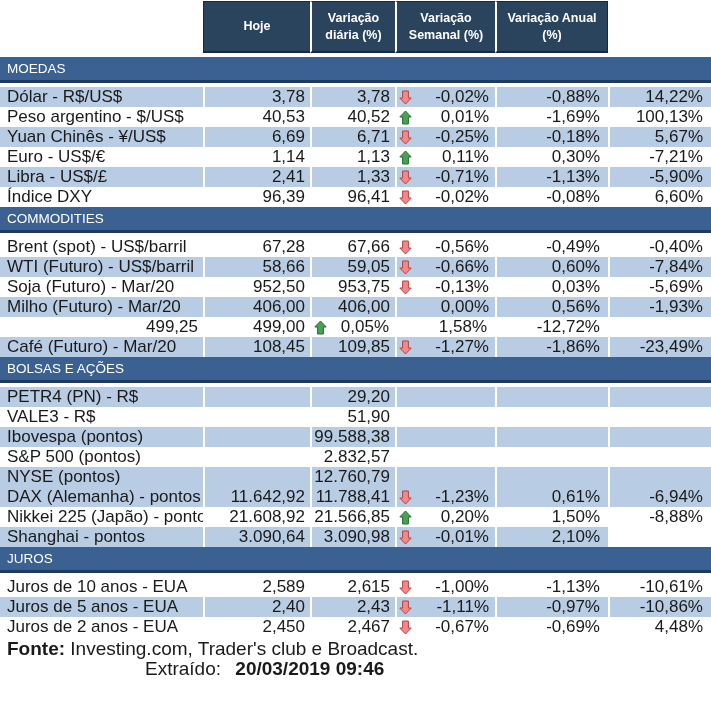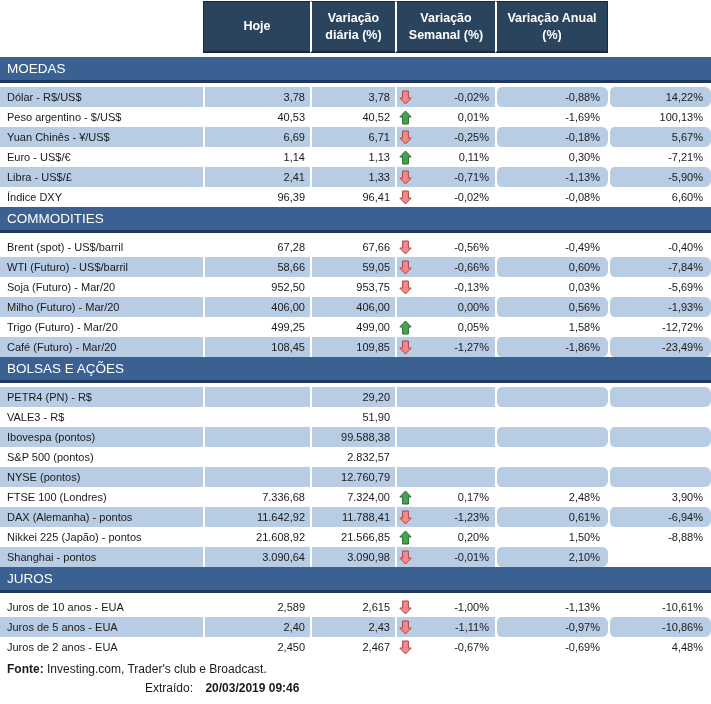--- a/index.html
+++ b/index.html
@@ -53,38 +53,38 @@
     border-bottom:3px solid var(--section-edge);
     color:#fff;
     font-weight:normal;
     font-size:13.5px;
     display:flex;align-items:center;
     padding-left:7px;
     margin-bottom:4px;
   }
 
   
-  .row{height:20px;font-size:11px;}
+  .row{height:20px;font-size:17px;}
   .row .cell{
     display:flex;align-items:center;
     line-height:20px;
     white-space:nowrap;
     overflow:hidden;
   }
   .row.shaded .cell{background:var(--row-shade);}
   .row .cell + .cell{border-left:2px solid #fff;}
   .c-label{padding-left:7px;justify-content:flex-start;}
   .c-num{justify-content:flex-end;padding-right:5px;}
   .c-var{padding-left:2px;padding-right:6px;}
   .c-var .pct{margin-left:auto;}
-  .c-pct{justify-content:flex-end;padding-right:8px;border-radius:6px;}
+  .c-pct{justify-content:flex-end;padding-right:8px;}
   .arrow-wrap{display:flex;align-items:center;width:17px;}
 
   
-  .footer{padding-top:2px;font-size:12px;}
+  .footer{padding-top:2px;font-size:19px;}
   .fonte-line{padding-left:7px;height:20px;line-height:20px;}
   .fonte-label{font-weight:bold;}
   .extraido-line{padding-left:145px;height:19px;line-height:19px;}
   .extraido-value{margin-left:9px;font-weight:bold;}
 </style>
 </head>
 <body>
 
 <div class="sheet">
 
@@ -239,21 +239,20 @@
         <div class="cell c-num">406,00</div>
         <div class="cell c-num">406,00</div>
         <div class="cell c-var">
           <span class="arrow-wrap"></span>
           <span class="pct">0,00%</span>
         </div>
         <div class="cell c-pct">0,56%</div>
         <div class="cell c-pct">-1,93%</div>
       </div>
       <div class="grid row">
-        <div class="cell c-label">Trigo (Futuro) - Mar/20</div>
         <div class="cell c-num">499,25</div>
         <div class="cell c-num">499,00</div>
         <div class="cell c-var">
           <span class="arrow-wrap">
             <svg width="13" height="15" viewBox="0 0 13 15">
               <path d="M6.5 1 L12.2 7 H9.4 V14 H3.6 V7 H0.8 Z" fill="var(--up-fill)" stroke="var(--up-edge)" stroke-width="1" stroke-linejoin="round"></path>
             </svg>
           </span>
           <span class="pct">0,05%</span>
         </div>
@@ -323,35 +322,20 @@
       <div class="grid row shaded">
         <div class="cell c-label">NYSE (pontos)</div>
         <div class="cell c-num"></div>
         <div class="cell c-num">12.760,79</div>
         <div class="cell c-var">
           <span class="arrow-wrap"></span>
           <span class="pct"></span>
         </div>
         <div class="cell c-pct"></div>
         <div class="cell c-pct"></div>
-      </div>
-      <div class="grid row">
-        <div class="cell c-label">FTSE 100 (Londres)</div>
-        <div class="cell c-num">7.336,68</div>
-        <div class="cell c-num">7.324,00</div>
-        <div class="cell c-var">
-          <span class="arrow-wrap">
-            <svg width="13" height="15" viewBox="0 0 13 15">
-              <path d="M6.5 1 L12.2 7 H9.4 V14 H3.6 V7 H0.8 Z" fill="var(--up-fill)" stroke="var(--up-edge)" stroke-width="1" stroke-linejoin="round"></path>
-            </svg>
-          </span>
-          <span class="pct">0,17%</span>
-        </div>
-        <div class="cell c-pct">2,48%</div>
-        <div class="cell c-pct">3,90%</div>
       </div>
       <div class="grid row shaded">
         <div class="cell c-label">DAX (Alemanha) - pontos</div>
         <div class="cell c-num">11.642,92</div>
         <div class="cell c-num">11.788,41</div>
         <div class="cell c-var">
           <span class="arrow-wrap">
             <svg width="13" height="15" viewBox="0 0 13 15">
               <path d="M6.5 14 L0.8 8 H3.6 V1 H9.4 V8 H12.2 Z" fill="var(--down-fill)" stroke="var(--down-edge)" stroke-width="1" stroke-linejoin="round"></path>
             </svg>

